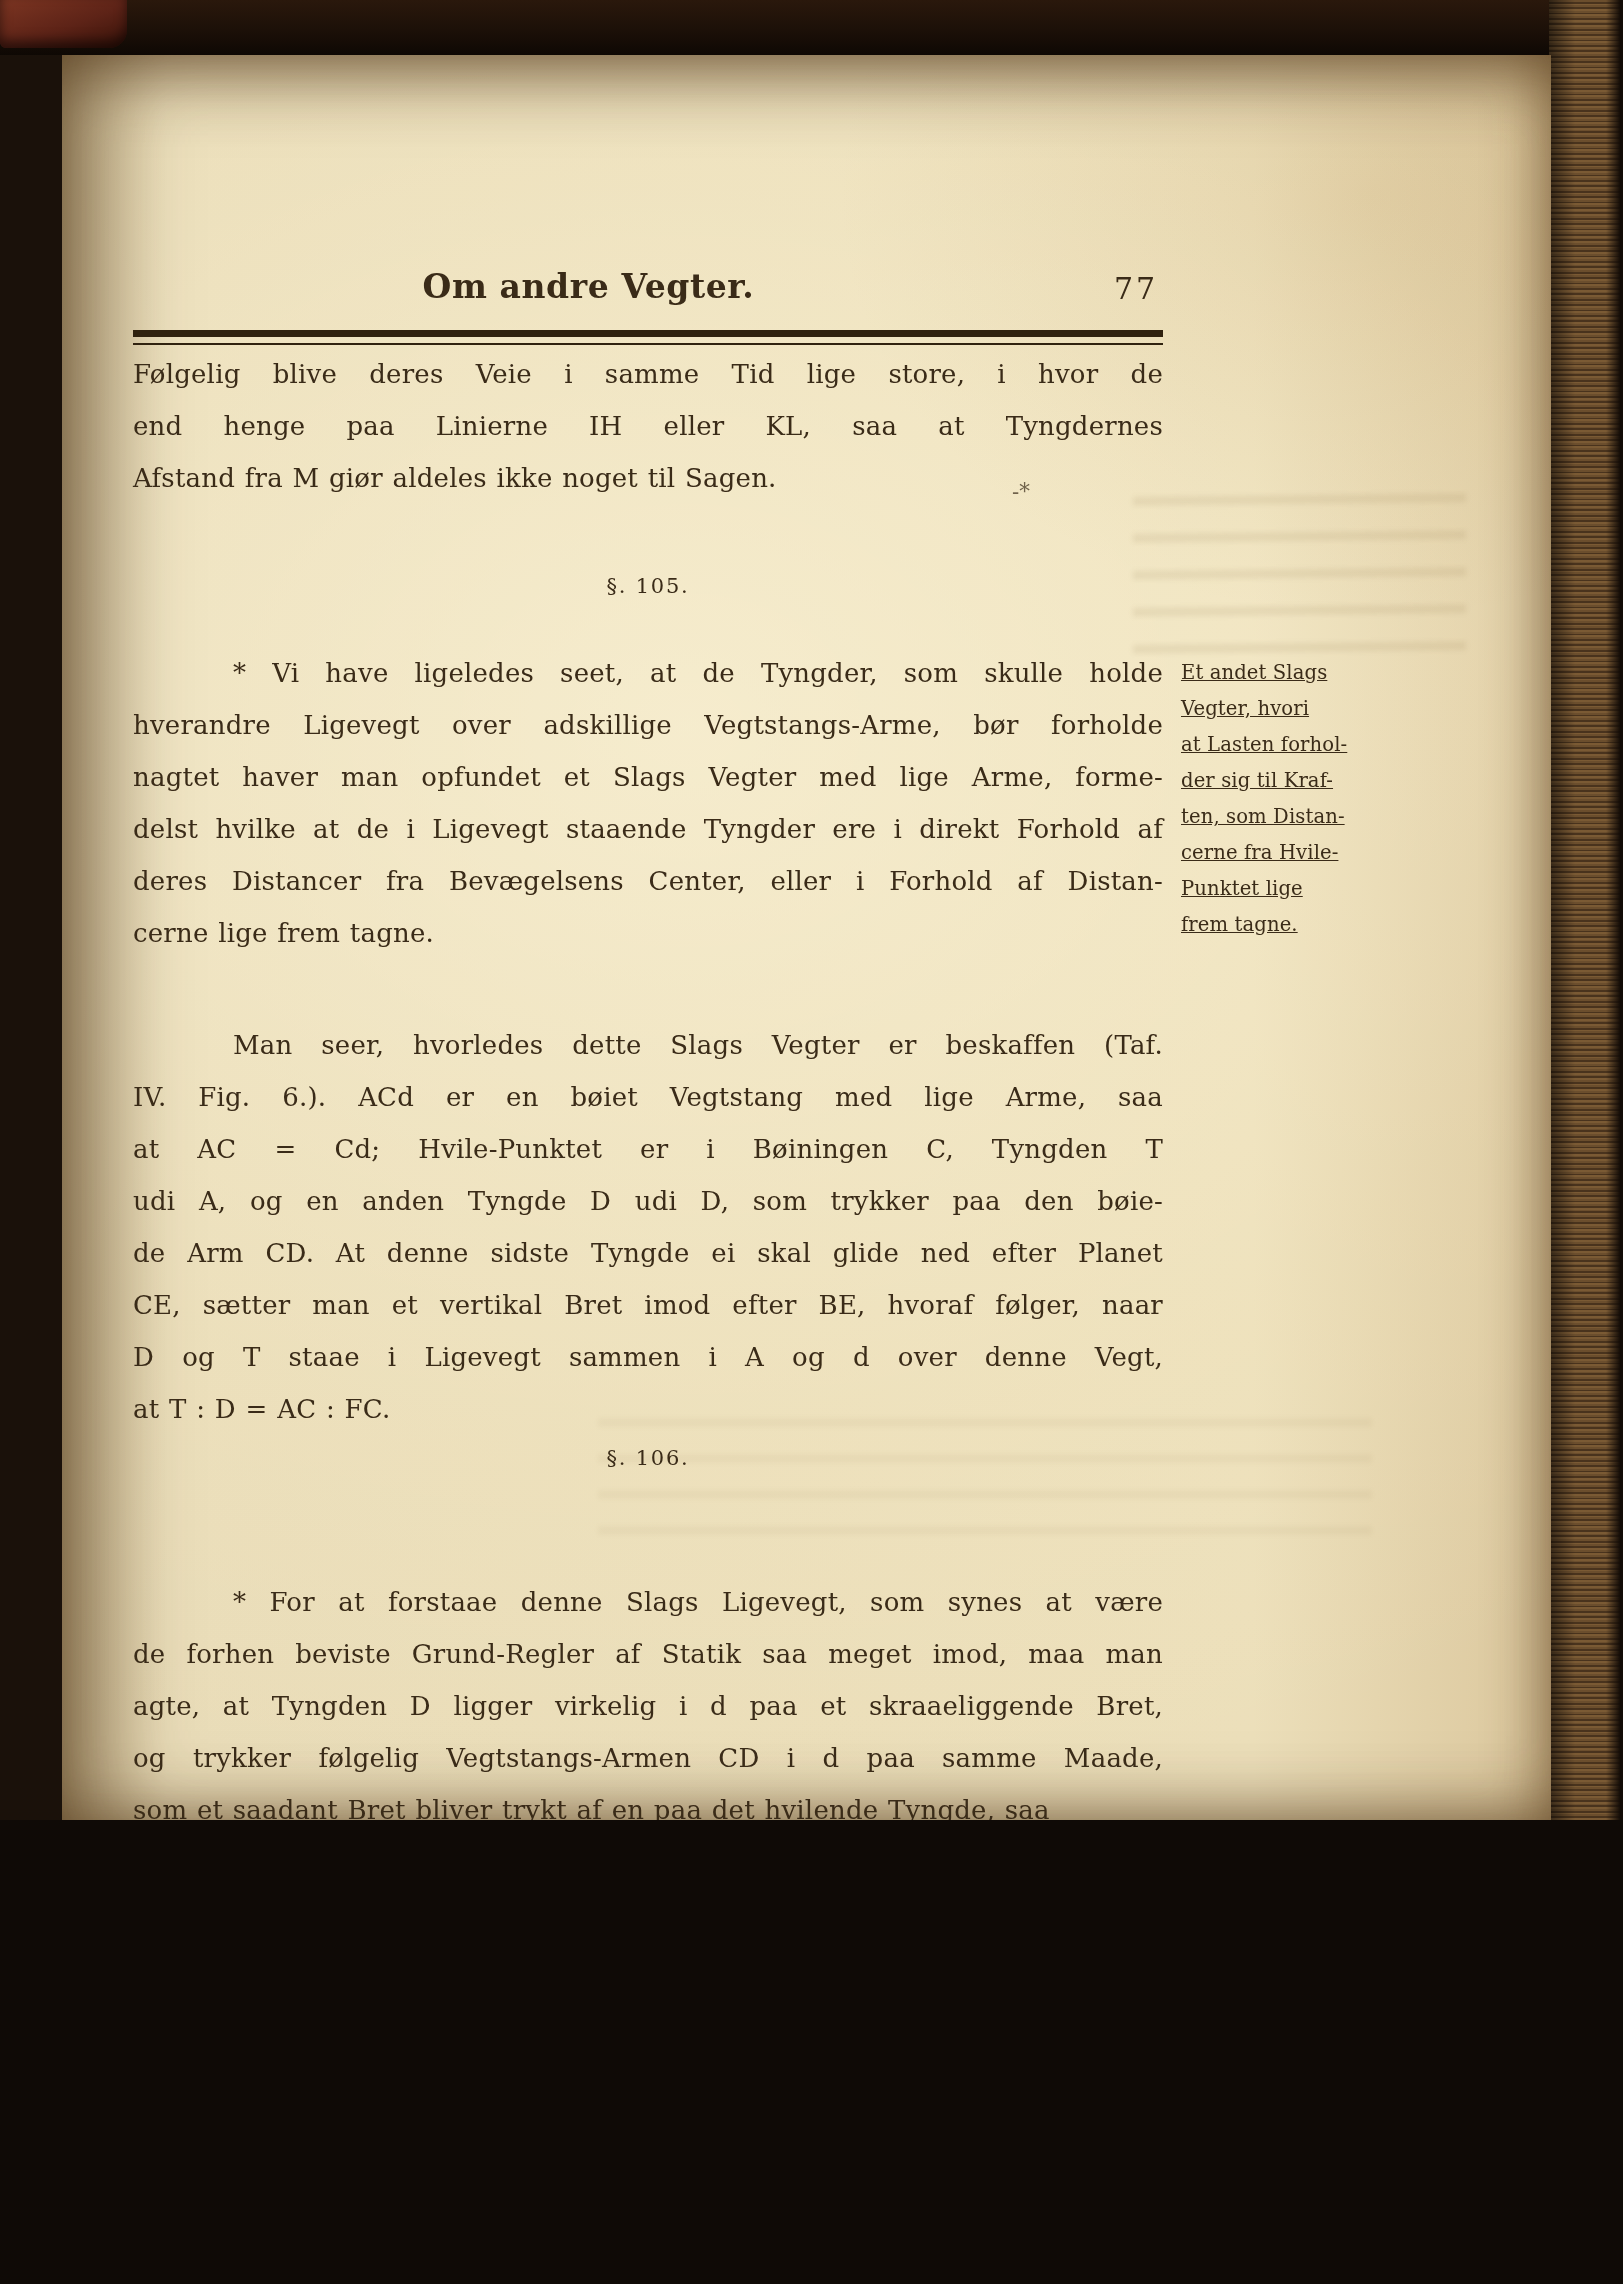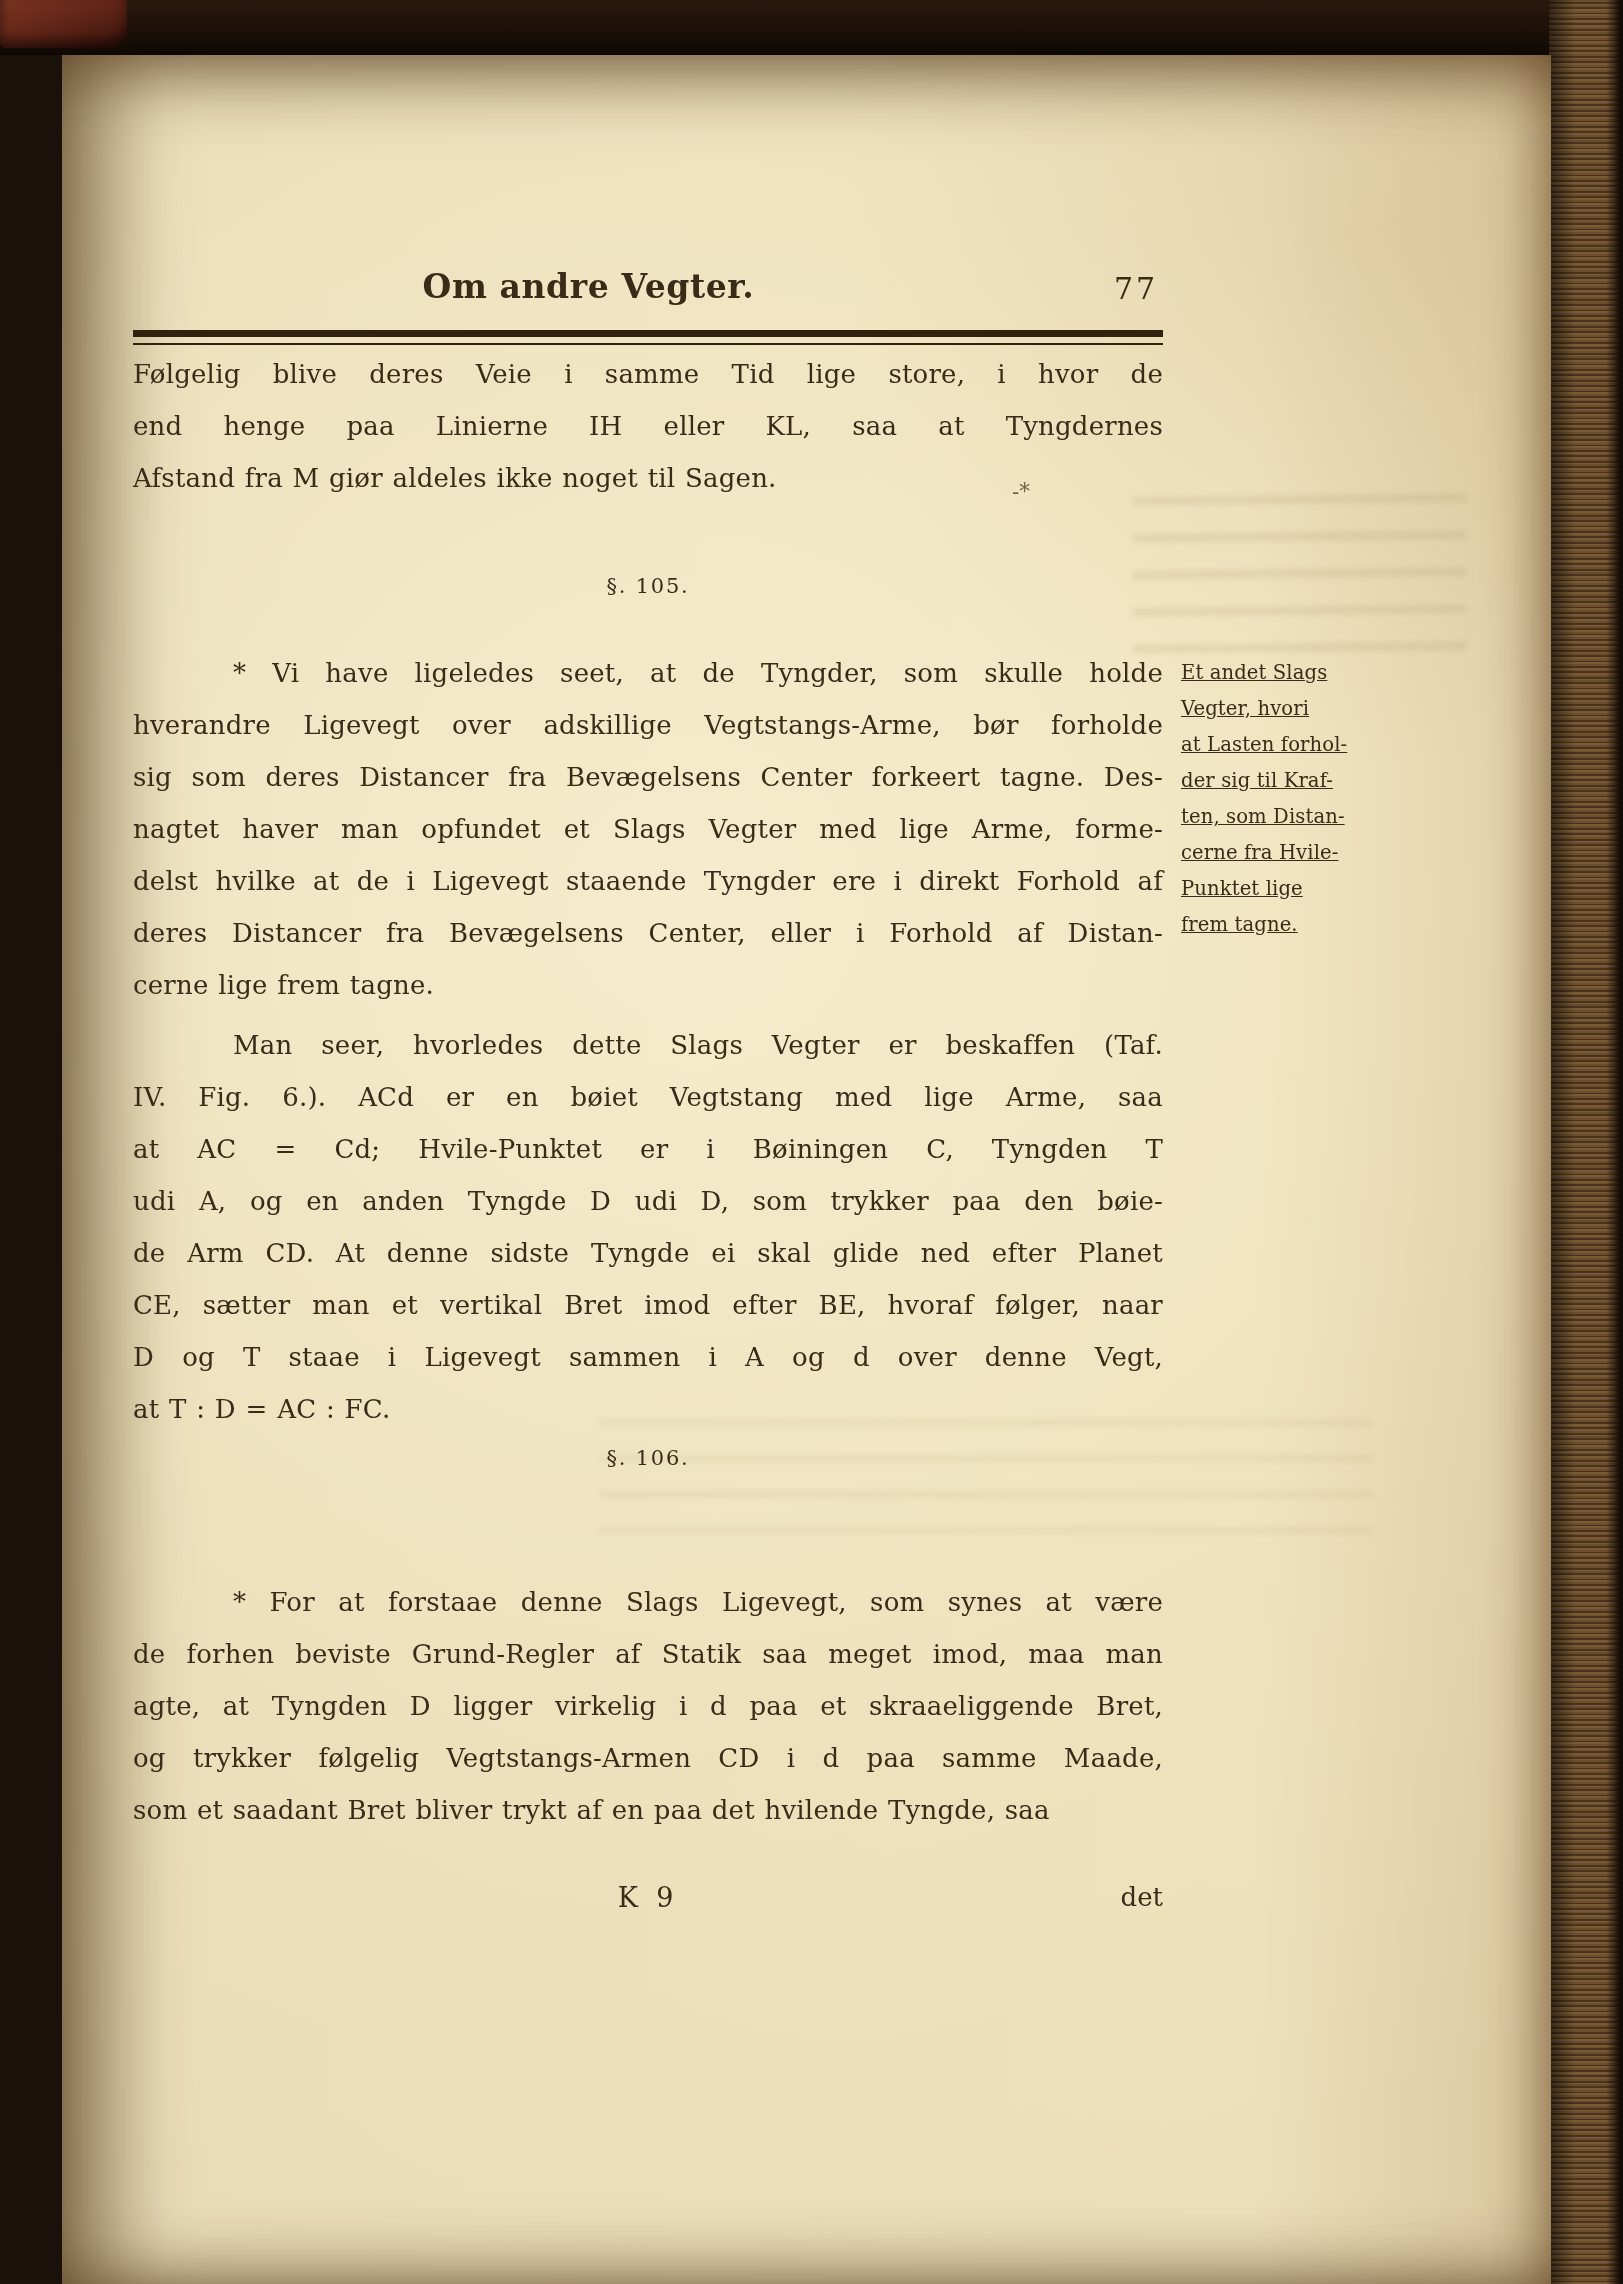--- a/index.html
+++ b/index.html
@@ -1,17 +1,17 @@
 <!DOCTYPE html>
 <html style="font-size:9.5px"><head>
 <meta charset="utf-8">
 <style>
   html,body{margin:0;padding:0;background:#0f0a06;}
   .stage{
-    position:relative;width:1624px;height:2284px;overflow:hidden;
+    position:relative;width:1624px;height:1820px;overflow:hidden;
     background:#1a110a;
     font-family:"DejaVu Serif","Liberation Serif",serif;
   }
   
   .edge-top{
     position:absolute;left:0;top:0;width:100%;height:55px;
     background:linear-gradient(180deg,#2a180c 0%,#1c1008 55%,#0e0804 100%);
   }
   .spine-cap{
     position:absolute;left:0;top:0;width:127px;height:48px;
@@ -126,21 +126,20 @@
         <div>end henge paa Linierne IH eller KL, saa at Tyngdernes</div>
         <div>Afstand fra M giør aldeles ikke noget til Sagen.</div>
       </div>
     <div class="end-mark">-*</div>
 
     <div class="section-heading h105">§. 105.</div>
 
     <div class="para p1 indent">
         <div>* Vi have ligeledes seet, at de Tyngder, som skulle holde</div>
         <div>hverandre Ligevegt over adskillige Vegtstangs-Arme, bør forholde</div>
-        <div>sig som deres Distancer fra Bevægelsens Center forkeert tagne. Des-</div>
         <div>nagtet haver man opfundet et Slags Vegter med lige Arme, forme-</div>
         <div>delst hvilke at de i Ligevegt staaende Tyngder ere i direkt Forhold af</div>
         <div>deres Distancer fra Bevægelsens Center, eller i Forhold af Distan-</div>
         <div>cerne lige frem tagne.</div>
       </div>
 
     <div class="margin-note">
         <div>Et andet Slags</div>
         <div>Vegter, hvori</div>
         <div>at Lasten forhol-</div>

